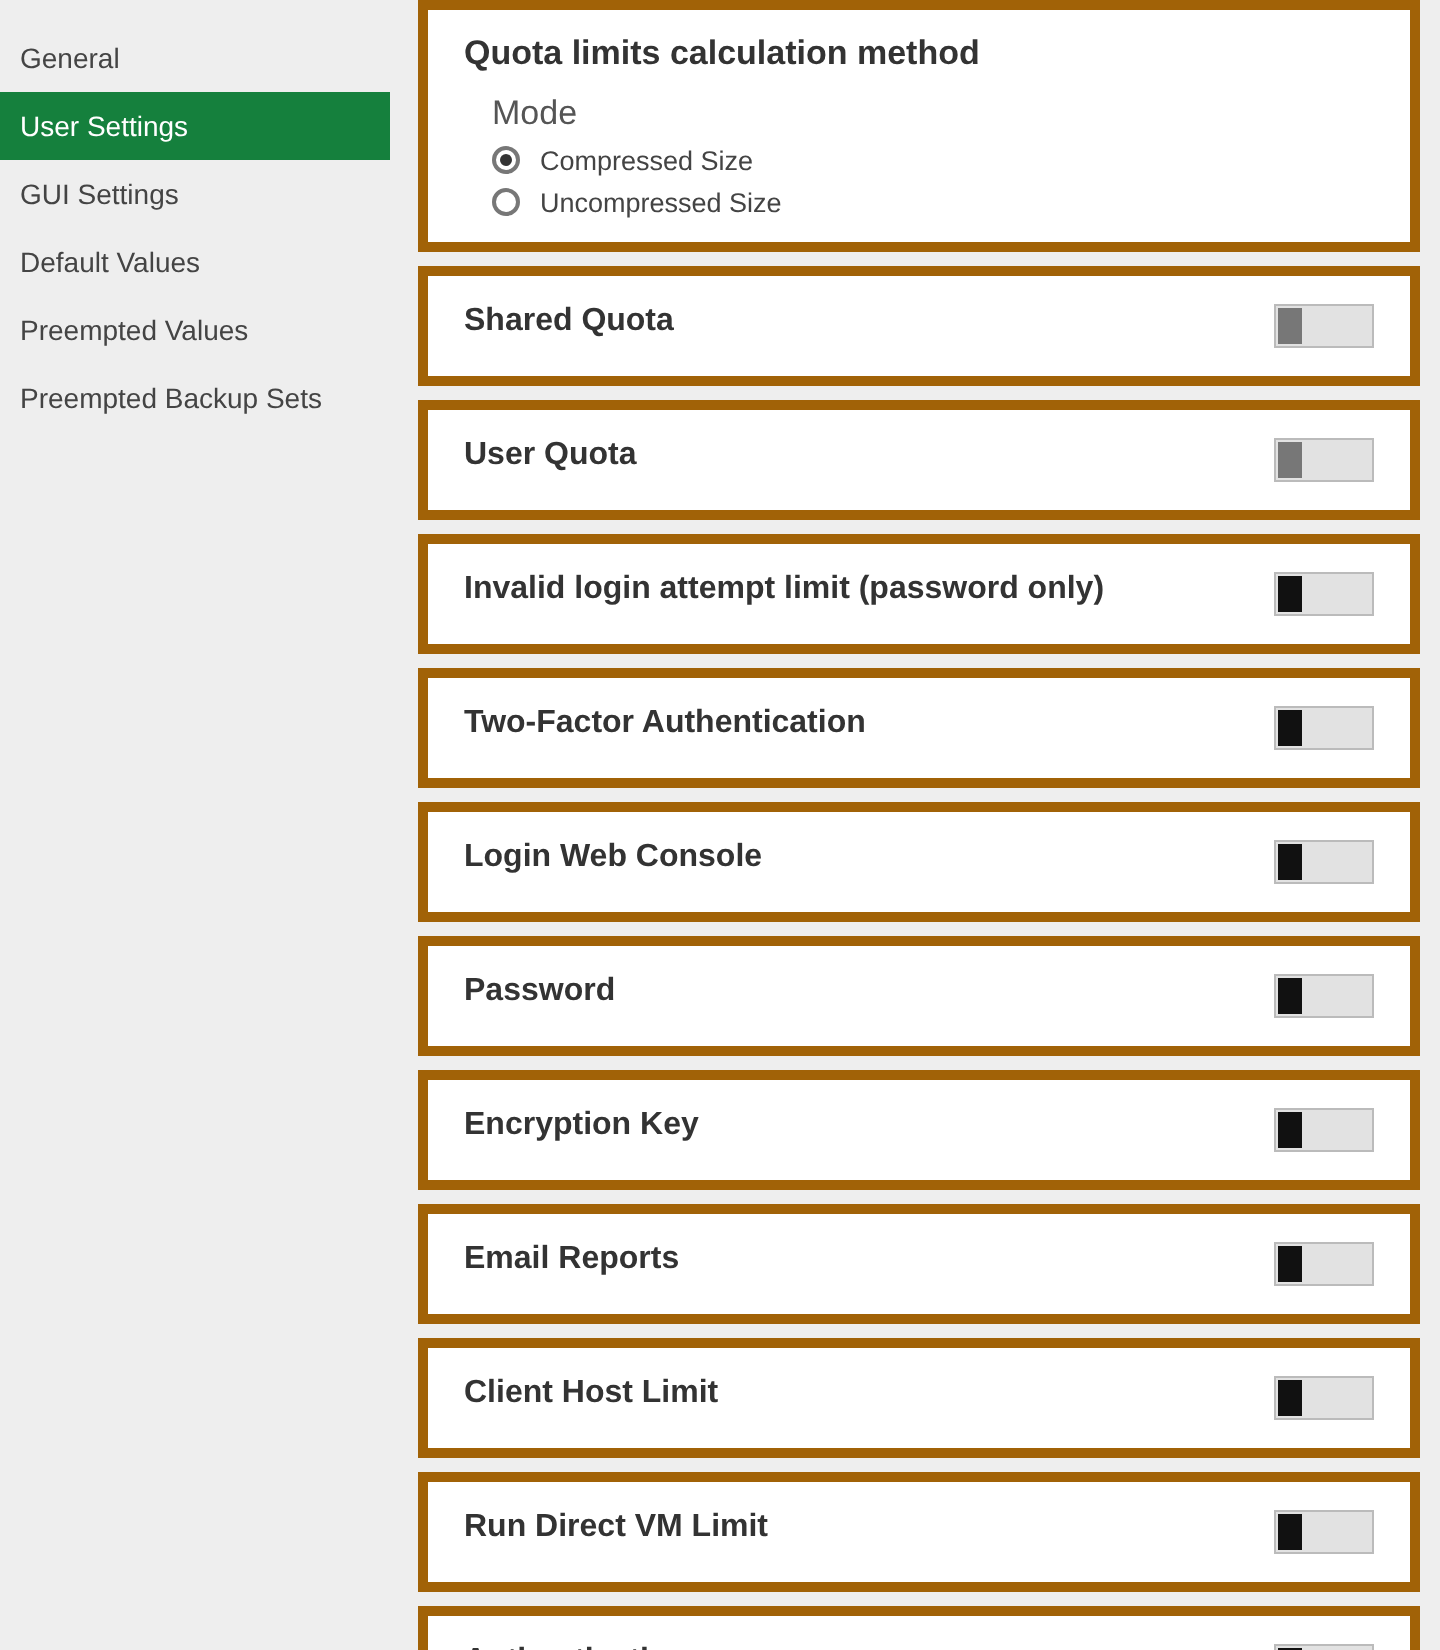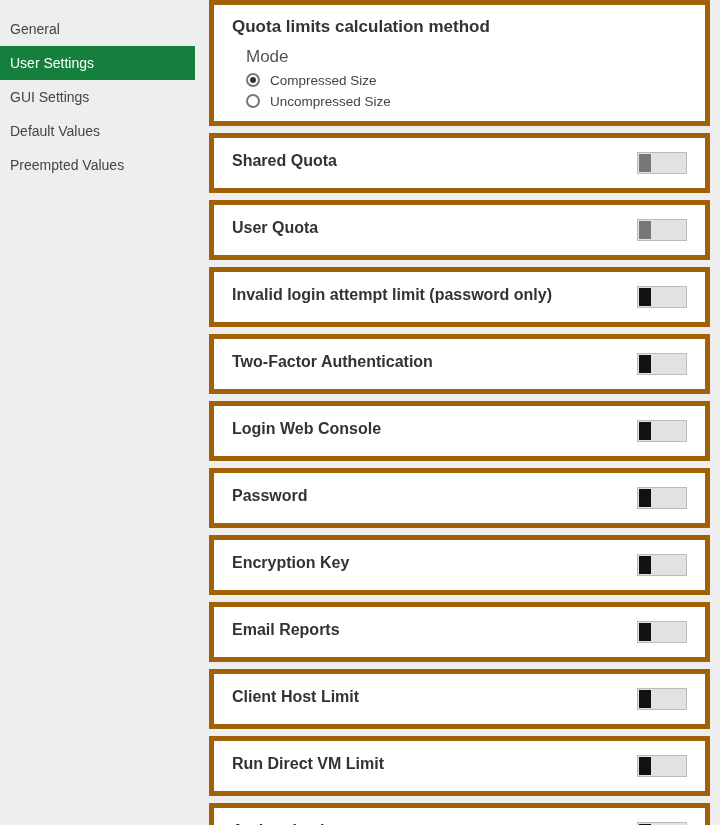--- a/index.html
+++ b/index.html
@@ -111,20 +111,21 @@
 </head>
 <body>
 
 <div class="layout">
   <div class="sidebar">
     <div class="sidebar-item">General</div>
     <div class="sidebar-item active">User Settings</div>
     <div class="sidebar-item">GUI Settings</div>
     <div class="sidebar-item">Default Values</div>
     <div class="sidebar-item">Preempted Values</div>
+    <div class="sidebar-item">Preempted Backup Sets</div>
   </div>
 
   <div class="main">
 
     <div class="panel">
       <div class="panel-body">
         <div class="panel-title">Quota limits calculation method</div>
         <div class="mode-label">Mode</div>
         <div class="radio-row">
           <span class="radio-outer">

